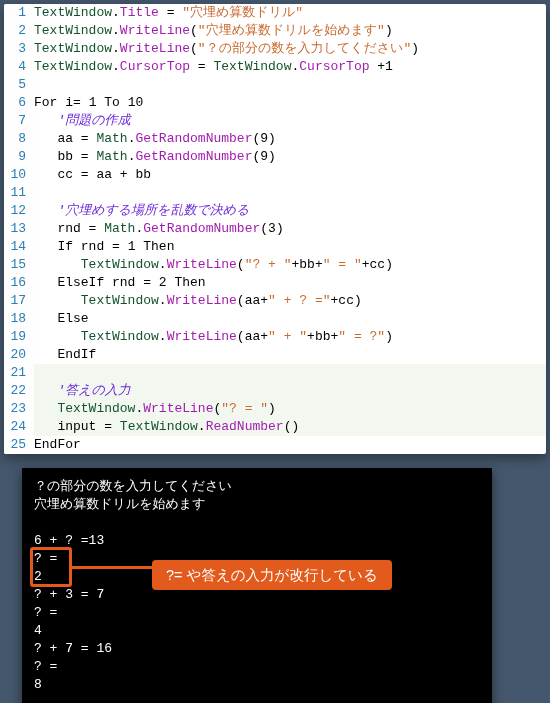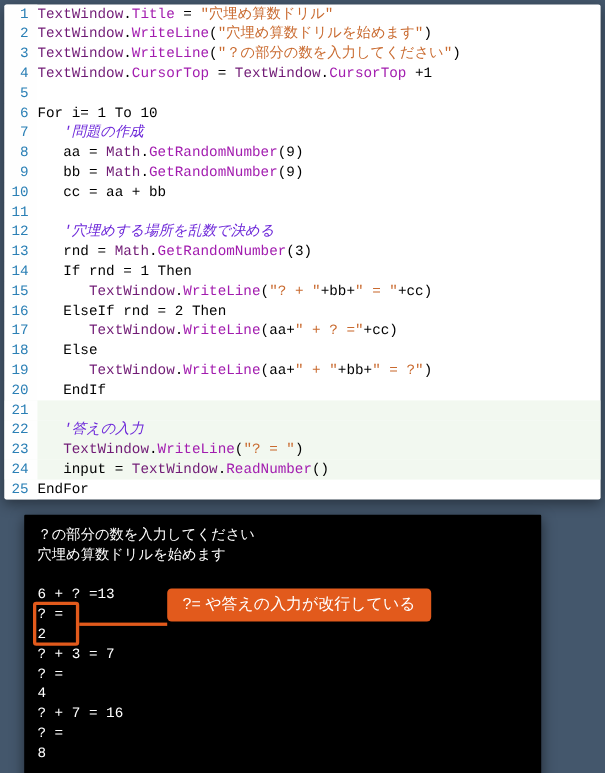--- a/index.html
+++ b/index.html
@@ -29,21 +29,21 @@
     color: #2a7fb5;
     background: #fefefe;
     user-select: none;
     flex-shrink: 0;
   }
   .code {
     white-space: pre;
     flex: 1;
   }
   .hl-current { background: #f2f8f0; }
-  .tk-type { color: #701a75; }
+  .tk-type { color: #14532d; }
   .tk-method { color: #a21caf; }
   .tk-keyword { color: #000000; font-weight: 500; }
   .tk-string { color: #c96a2f; }
   .tk-number { color: #000; }
   .tk-comment { color: #6d28d9; font-style: italic; }
   .tk-ident { color: #000; }
   .tk-punct { color: #000; }
   .tk-op { color: #000; }
 
   .console-wrap {
@@ -198,14 +198,14 @@
       <div class="console-line">? + 3 = 7</div>
       <div class="console-line">? =</div>
       <div class="console-line">4</div>
       <div class="console-line">? + 7 = 16</div>
       <div class="console-line">? =</div>
       <div class="console-line">8</div>
     </div>
 
   <div class="highlight-box" style="left:8px; top:79px; width:42px; height:40px;"></div>
   <div class="callout-line" style="left:50px; top:98px; width:80px;"></div>
-  <div class="callout-label" style="left:130px; top:67px;">?= や答えの入力が改行している</div>
+  <div class="callout-label" style="left:130px; top:92px;">?= や答えの入力が改行している</div>
 </div>
 
 </body></html>

